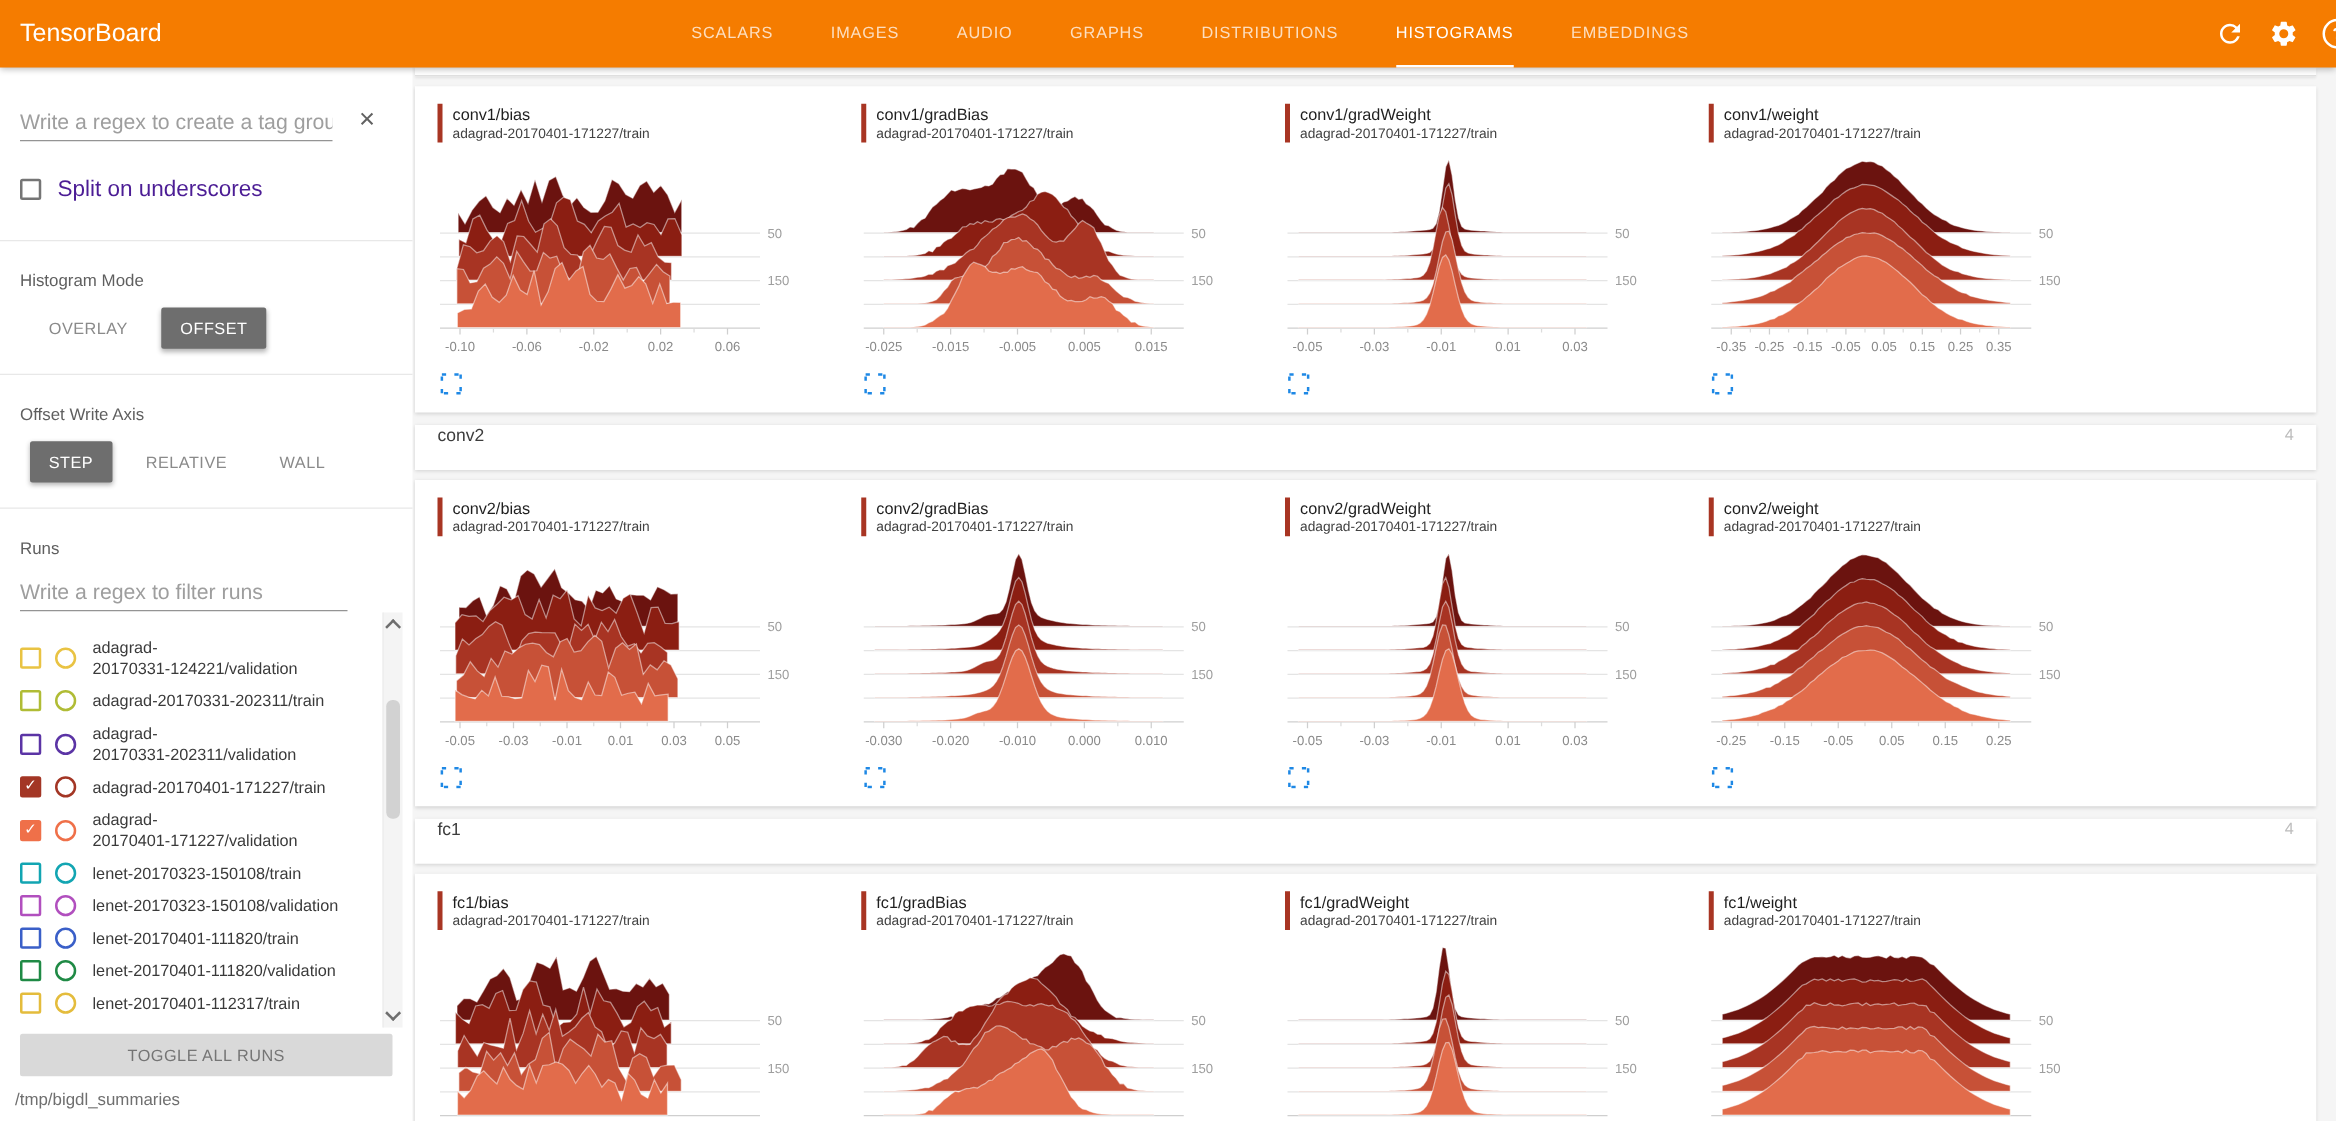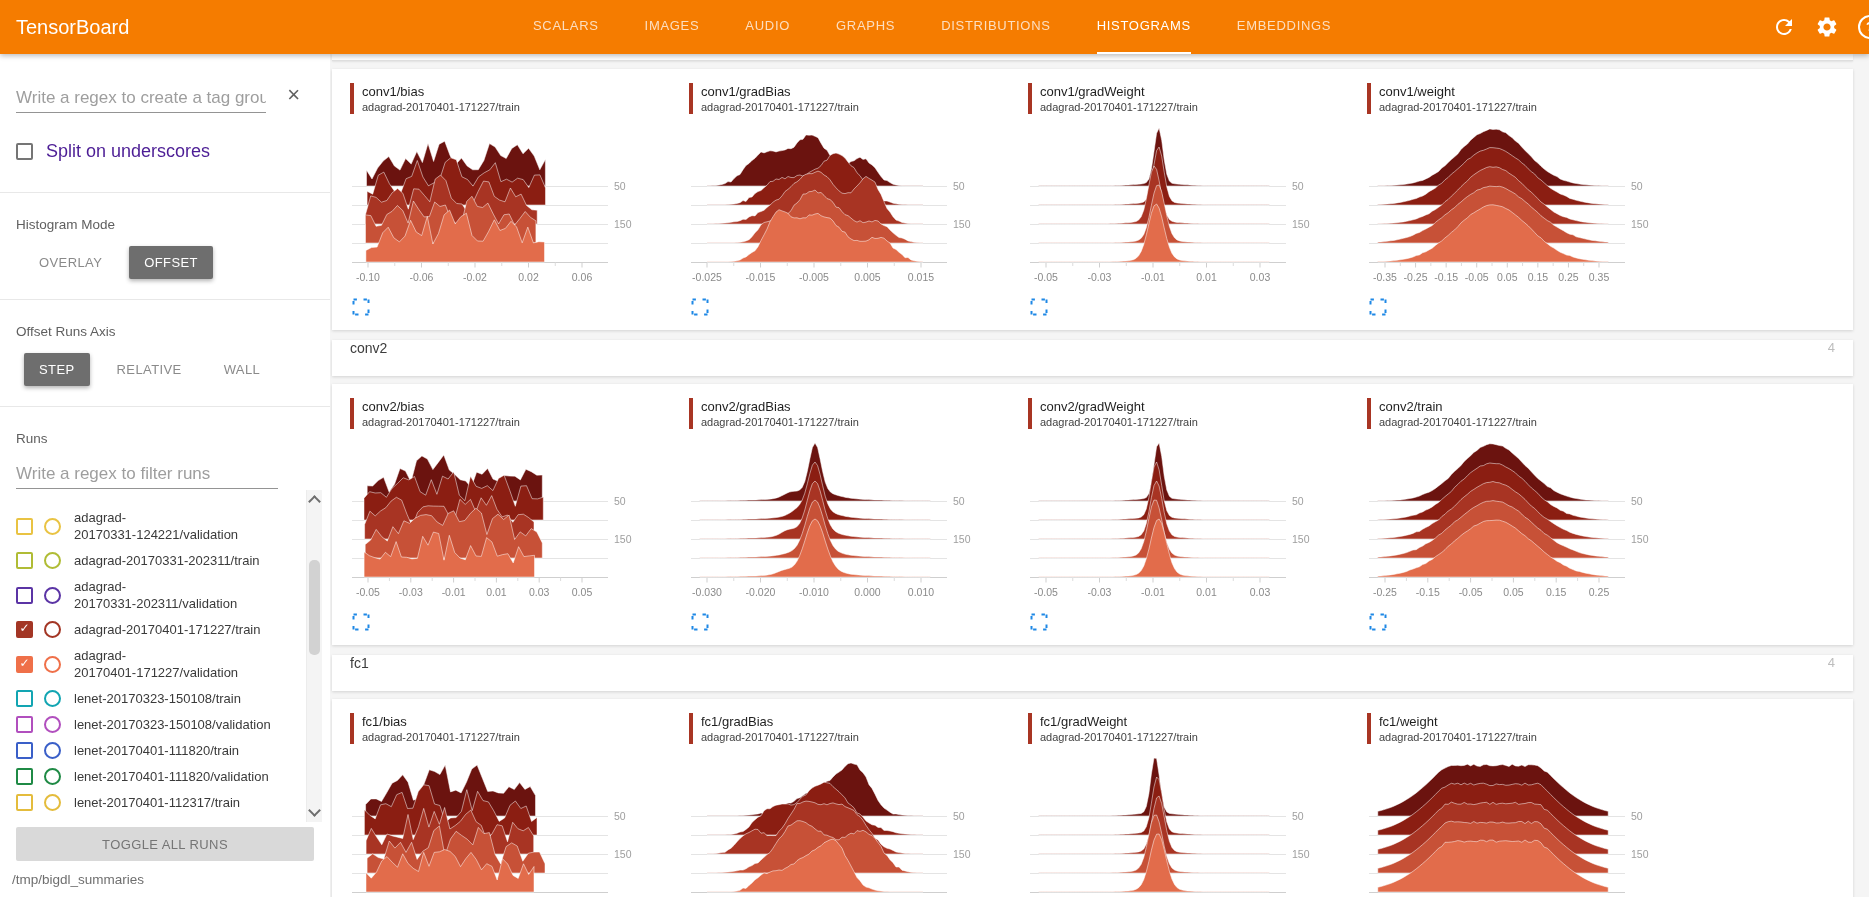--- a/index.html
+++ b/index.html
@@ -2,21 +2,21 @@
 <html><head>
 <meta charset="utf-8">
 <style>
   html,body{margin:0;padding:0}
   body{width:1869px;height:897px;overflow:hidden;background:#f5f5f5;
        font-family:"Liberation Sans","DejaVu Sans",sans-serif;position:relative}
   
   .appbar{position:absolute;top:0;left:0;width:1869px;height:54px;background:#f57c00;
           display:flex;align-items:center;z-index:20;box-shadow:0 2px 5px rgba(0,0,0,.26)}
   .app-title{color:#fff;font-size:20px;font-weight:500;margin-left:16px;white-space:nowrap}
-  .tabs{position:absolute;left:510px;top:0;height:54px;display:flex}
+  .tabs{position:absolute;left:530px;top:0;height:54px;display:flex}
   .tab{color:rgba(255,255,255,.75);font-size:13px;font-weight:500;letter-spacing:.7px;
        line-height:52px;margin:0 23px;border-bottom:2px solid transparent;box-sizing:border-box;
        cursor:pointer;white-space:nowrap}
   .tab.active{color:#fff;border-bottom-color:#fff}
   .appbar-icons{position:absolute;right:0;top:0;height:54px;display:flex;align-items:center}
   .icon-btn{width:24px;height:24px;margin-right:19px;cursor:pointer;flex:none}
   .icon-btn svg{display:block}
   .help-circle{width:20px;height:20px;border:2px solid #fff;border-radius:50%;color:#fff;
                font-size:13px;font-weight:bold;text-align:center;line-height:20px;
                margin-right:-13px;flex:none;cursor:pointer}
@@ -114,21 +114,21 @@
     <div class="cbx"></div>
     <div class="split-label">Split on underscores</div>
   </div>
   <div class="divider"></div>
   <div class="side-label">Histogram Mode</div>
   <div class="seg-row" id="histogram-mode-buttons">
       <div class="seg-btn">OVERLAY</div>
       <div class="seg-btn selected">OFFSET</div>
     </div>
   <div class="divider" style="margin-top:8px"></div>
-  <div class="side-label">Offset Runs Axis</div>
+  <div class="side-label">Offset Write Axis</div>
   <div class="seg-row" id="time-axis-buttons">
       <div class="seg-btn selected">STEP</div>
       <div class="seg-btn">RELATIVE</div>
       <div class="seg-btn">WALL</div>
     </div>
   <div class="divider" style="margin-top:8px"></div>
   <div class="side-label">Runs</div>
   <div class="runs-filter">
     <input class="line-input" style="width: 262px;" type="text" placeholder="Write a regex to filter runs">
   </div>
@@ -496,21 +496,21 @@
             <path d="M10.8 138 L10.8 137.8 L13.4 137.8 L15.9 137.8 L18.5 137.8 L21.0 137.8 L23.6 137.8 L26.2 137.8 L28.7 137.8 L31.3 137.8 L33.8 137.8 L36.4 137.8 L39.0 137.8 L41.5 137.8 L44.1 137.8 L46.6 137.8 L49.2 137.8 L51.8 137.8 L54.3 137.8 L56.9 137.8 L59.4 137.8 L62.0 137.8 L64.6 137.8 L67.1 137.8 L69.7 137.8 L72.2 137.8 L74.8 137.8 L77.4 137.8 L79.9 137.8 L82.5 137.8 L85.0 137.7 L87.6 137.6 L90.2 137.5 L92.7 137.4 L95.3 137.3 L97.8 137.1 L100.4 136.9 L103.0 136.7 L105.5 136.3 L108.1 135.6 L110.6 134.2 L113.2 131.6 L115.8 127.0 L118.3 119.8 L120.9 110.1 L123.4 99.0 L126.0 88.5 L128.6 81.5 L131.1 80.0 L133.7 84.4 L136.2 93.5 L138.8 104.6 L141.4 115.2 L143.9 123.7 L146.5 129.6 L149.0 133.1 L151.6 135.0 L154.2 136.0 L156.7 136.5 L159.3 136.8 L161.8 137.0 L164.4 137.2 L167.0 137.3 L169.5 137.5 L172.1 137.6 L174.6 137.7 L177.2 137.7 L179.8 137.8 L182.3 137.8 L184.9 137.8 L187.4 137.8 L190.0 137.8 L192.6 137.8 L195.1 137.8 L197.7 137.8 L200.2 137.8 L202.8 137.8 L205.4 137.8 L207.9 137.8 L210.5 137.8 L213.0 137.8 L215.6 137.8 L218.2 137.8 L220.7 137.8 L223.3 137.8 L225.8 137.8 L228.4 137.8 L231.0 137.8 L233.5 137.8 L236.1 137.8 L238.6 137.8 L241.2 137.8 L241.2 138 Z" fill="#e26c4b" stroke="rgba(255,255,255,0.5)" stroke-width="1"></path>
             <text x="264" y="66" font-size="10.5" fill="#9e9e9e">50</text>
             <text x="264" y="104" font-size="10.5" fill="#9e9e9e">150</text>
           </svg>
           <div class="expand"><svg width="18" height="18" viewBox="0 0 18 18">
               <path d="M1.5 6.5 L1.5 1.5 L6.5 1.5 M11.5 1.5 L16.5 1.5 L16.5 6.5 M16.5 11.5 L16.5 16.5 L11.5 16.5 M6.5 16.5 L1.5 16.5 L1.5 11.5" stroke="#1e88e5" stroke-width="2" fill="none" stroke-dasharray="3.4 1.6"></path>
             </svg></div>
         </div>
         <div class="panel">
           <div class="ptitle-block">
-            <div class="ptitle">conv2/train</div>
+            <div class="ptitle">conv2/weight</div>
             <div class="prun">adagrad-20170401-171227/train</div>
           </div>
           <svg class="chart" width="300" height="166">
             <line x1="2" y1="62.5" x2="258" y2="62.5" stroke="#e4e4e4" stroke-width="1"></line>
             <line x1="2" y1="81.5" x2="258" y2="81.5" stroke="#e4e4e4" stroke-width="1"></line>
             <line x1="2" y1="100.5" x2="258" y2="100.5" stroke="#e4e4e4" stroke-width="1"></line>
             <line x1="2" y1="119.5" x2="258" y2="119.5" stroke="#e4e4e4" stroke-width="1"></line>
             <line x1="2" y1="138.5" x2="258" y2="138.5" stroke="#cfcfcf" stroke-width="1"></line>
             <line x1="18" y1="138.5" x2="18" y2="143.5" stroke="#cfcfcf"></line>
             <line x1="39.4" y1="138.5" x2="39.4" y2="142" stroke="#dcdcdc"></line>

